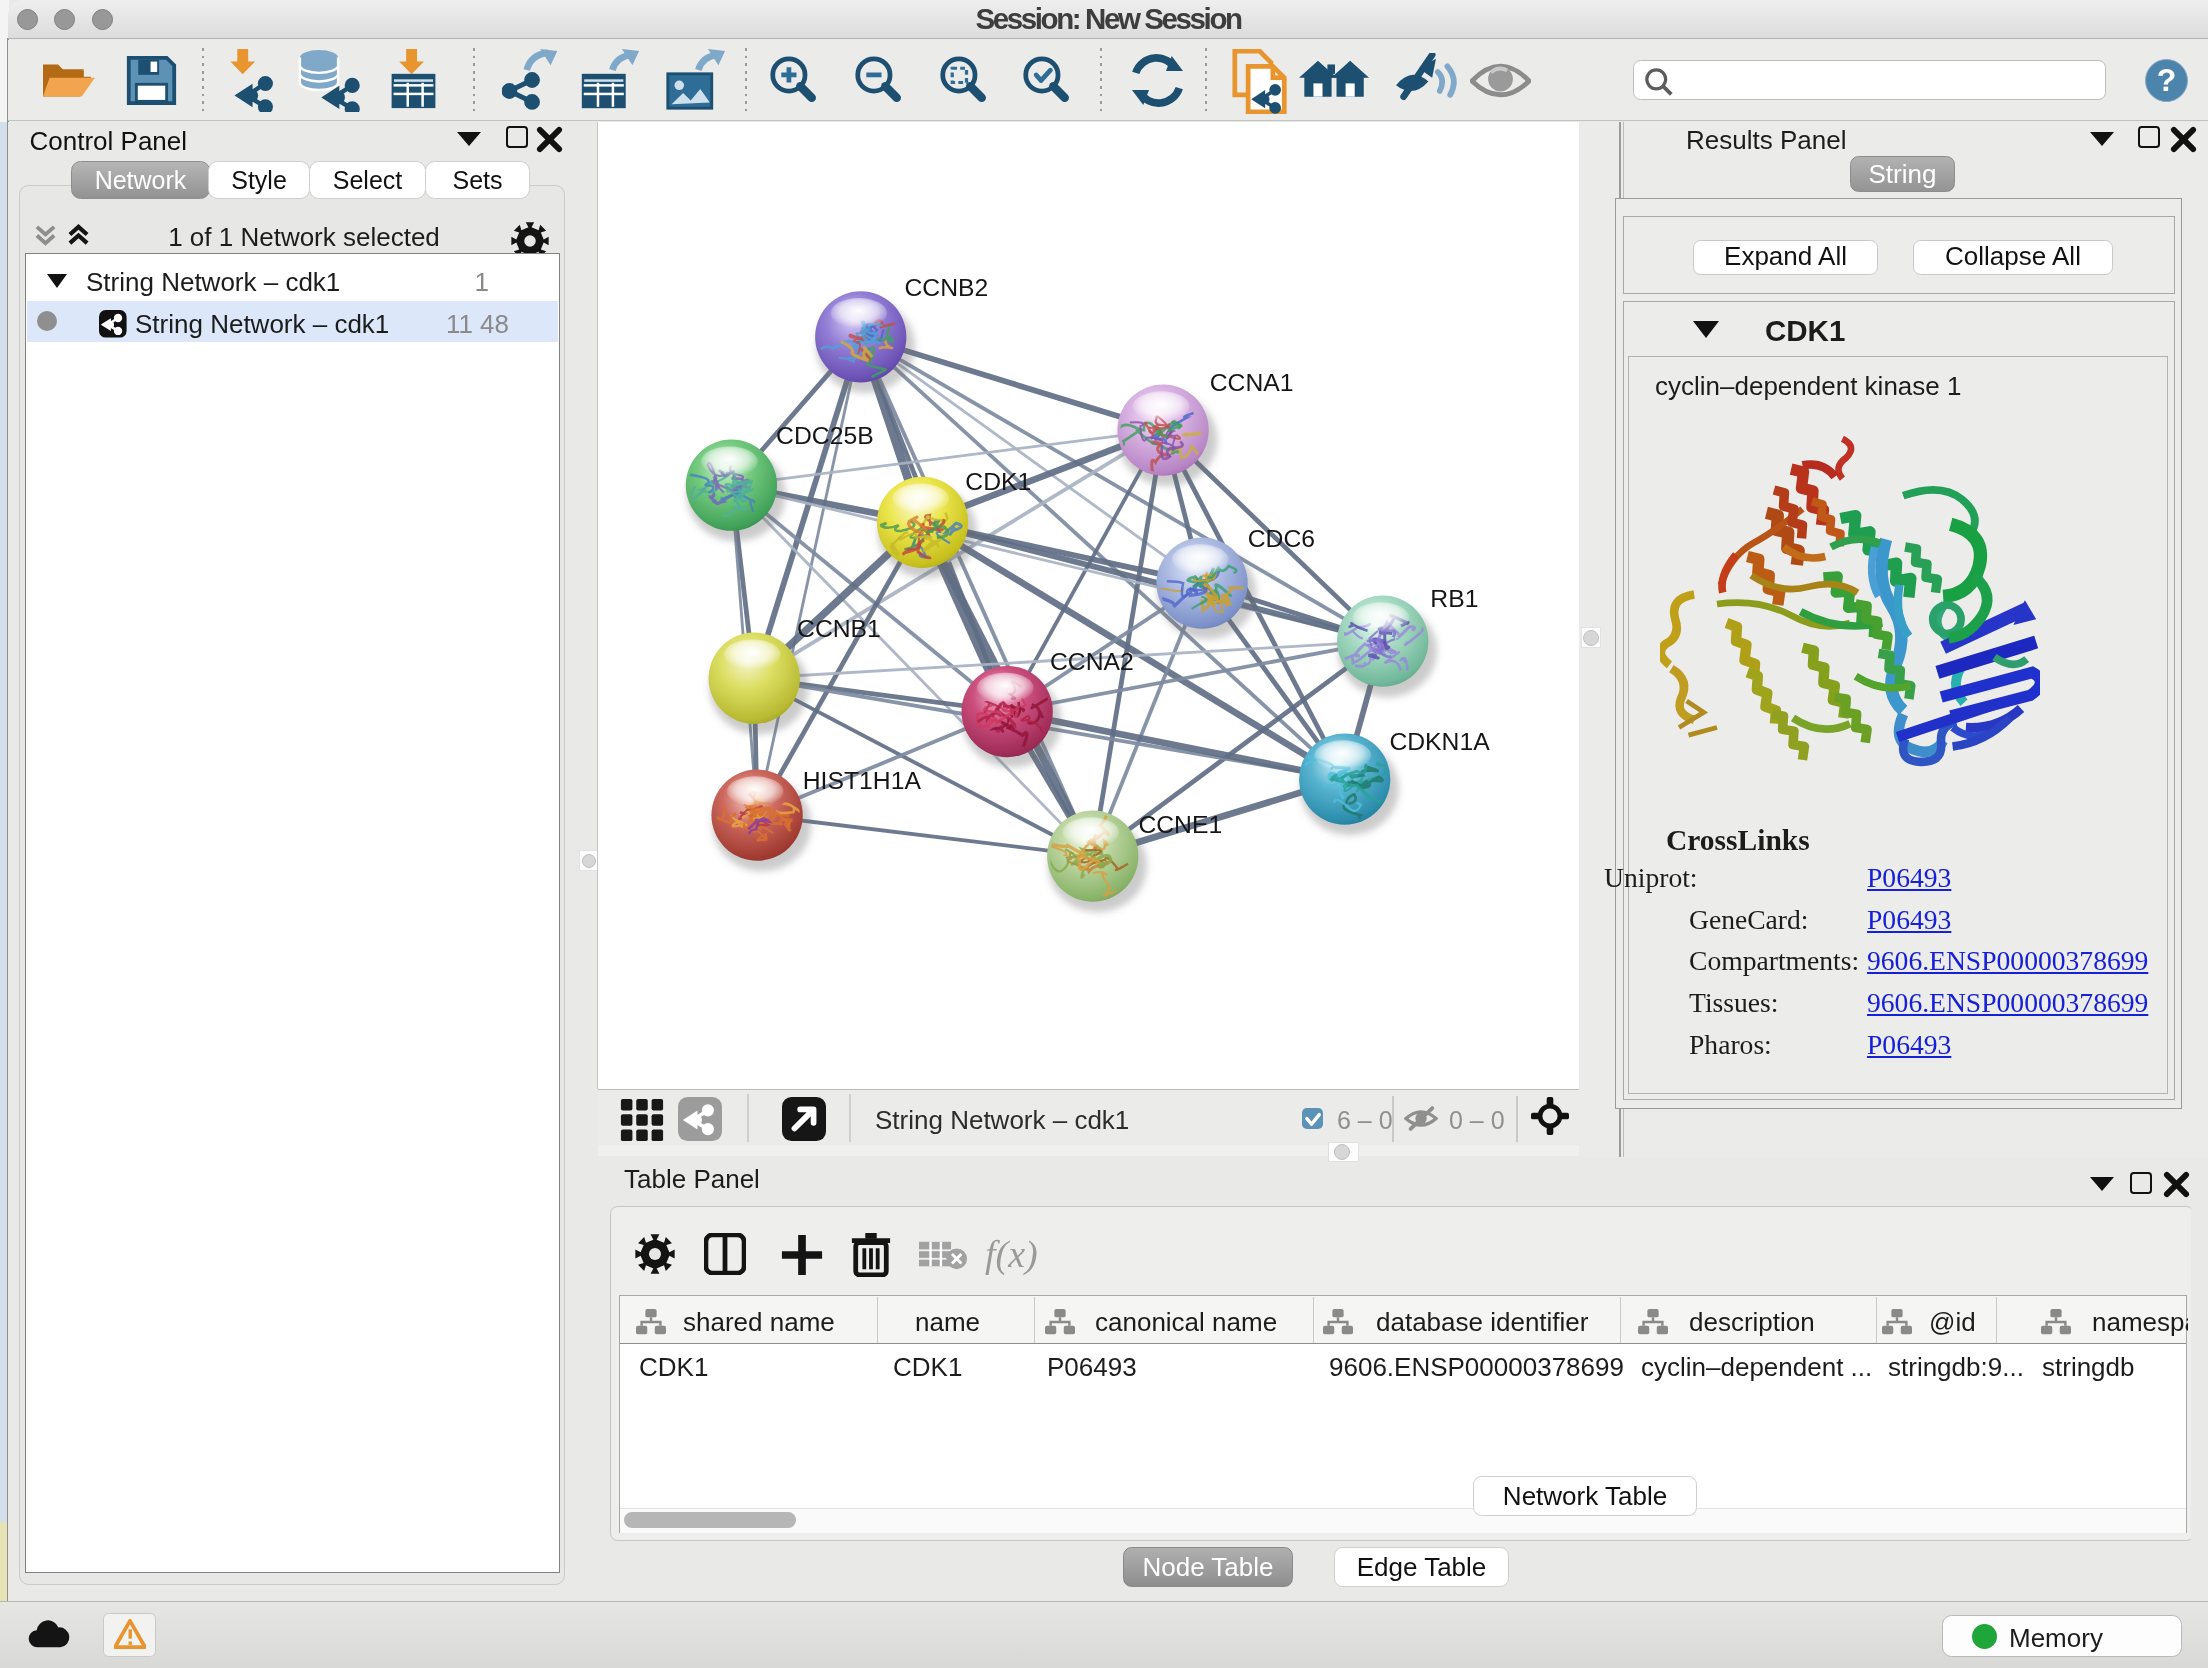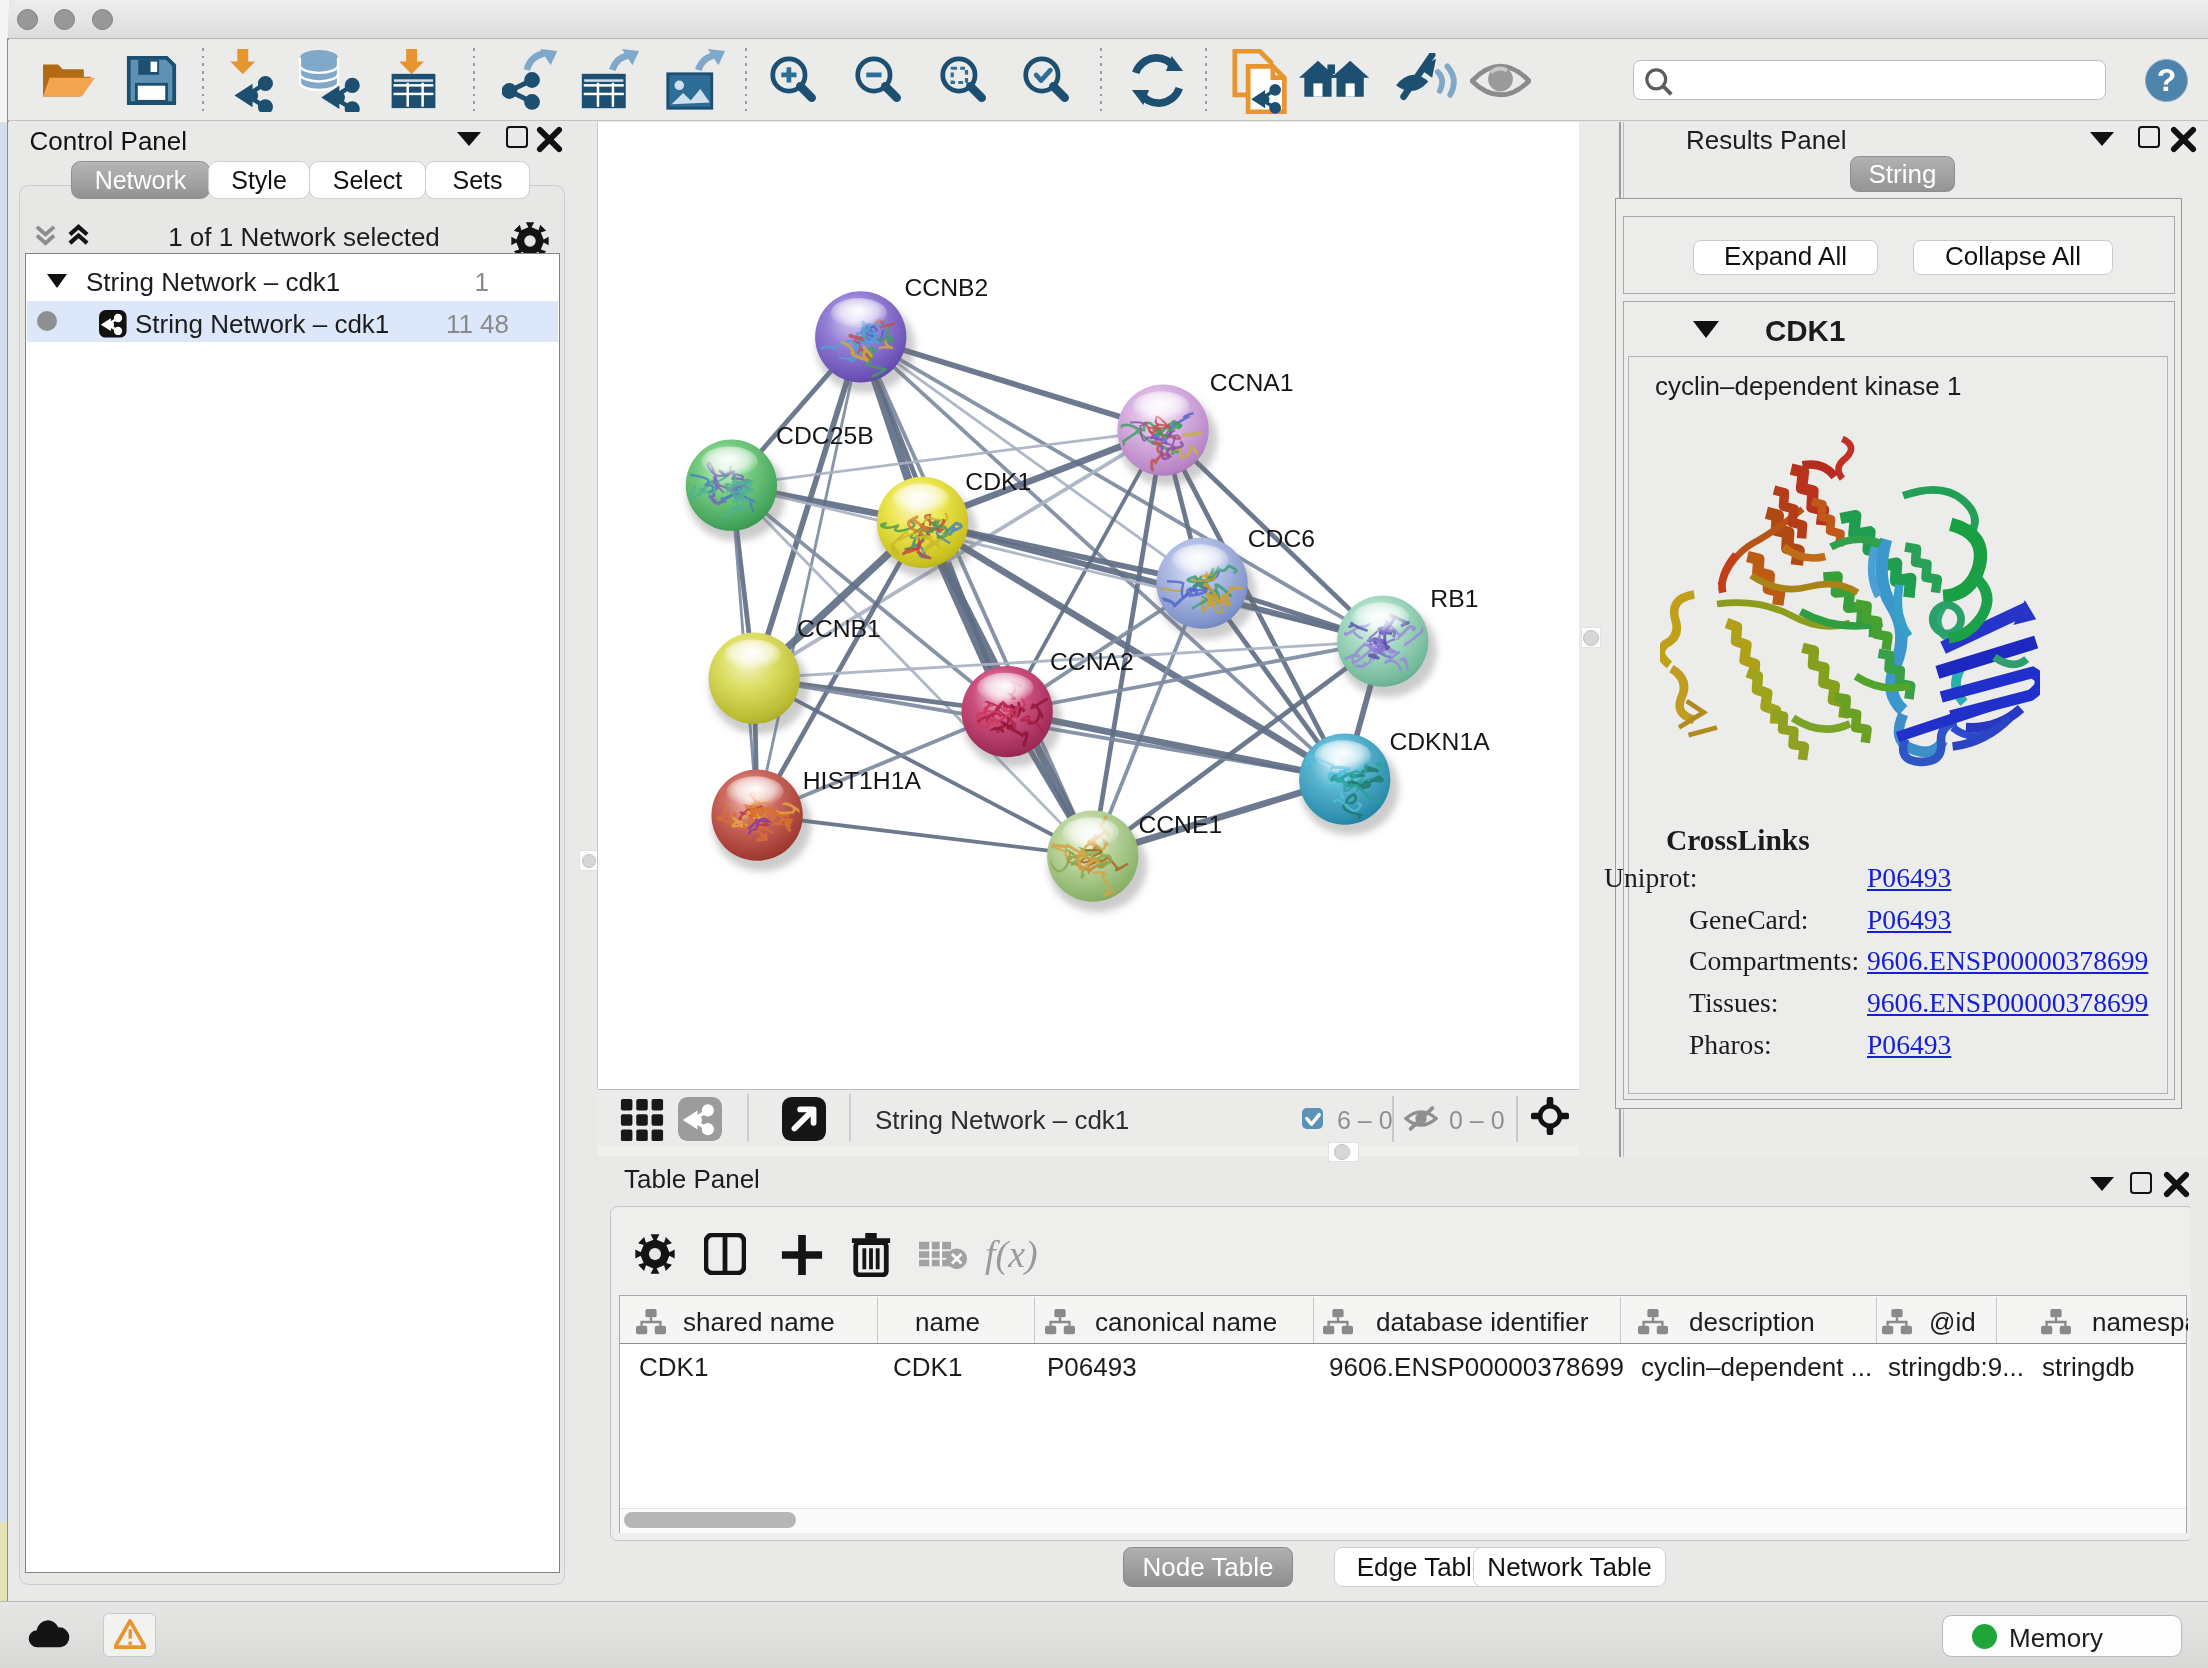--- a/index.html
+++ b/index.html
@@ -11,20 +11,21 @@
 
 <div class="abs" style="left:0;top:0;width:8.6px;height:1668px;background:#f4f4f4;"></div>
 <div class="abs" style="left:0;top:122px;width:8.6px;height:1400px;background:#d3e0eb;"></div>
 <div class="abs" style="left:0;top:1522px;width:8.6px;height:80px;background:#e6e3b4;"></div>
 <div class="abs" style="left:6.7px;top:38px;width:1.9px;height:1630px;background:#8f8f8f;"></div>
 <div class="abs" style="left:7.6px;top:0;width:2201px;height:38px;
  background:linear-gradient(#efefef,#dcdcdc);border-bottom:1.9px solid #b3b3b3;border-top-left-radius:15px;"></div>
 <div class="abs" style="left:17px;top:8.6px;width:21px;height:21px;border-radius:50%;background:#989898;border:1px solid #7e7e7e;box-sizing:border-box;"></div>
 <div class="abs" style="left:54px;top:8.6px;width:21px;height:21px;border-radius:50%;background:#989898;border:1px solid #7e7e7e;box-sizing:border-box;"></div>
 <div class="abs" style="left:92px;top:8.6px;width:21px;height:21px;border-radius:50%;background:#989898;border:1px solid #7e7e7e;box-sizing:border-box;"></div>
+<div class="abs txt" style="left:7.6px;top:1.9px;width:2201px;text-align:center;font-size:29.5px;font-weight:bold;letter-spacing:-2.4px;color:#3d3d3d;">Session: New Session</div>
 <div class="abs" style="left:7.6px;top:40px;width:2201px;height:80px;background:#ebebea;border-bottom:1.9px solid #c2c2c2;"></div>
 <svg class="abs" style="left:40px;top:55px" width="57" height="51" viewBox="0 0 60 54">
       <path d="M3 10 h16 l5 5 h22 v8 h-43 z" fill="#b26a14"></path>
       <path d="M3 44 V12 h14 l5 5 h24 v6 h8 L42 44 z" fill="#b26a14"></path>
       <path d="M10 24 h40 l8 0 L44 44 H3 z" fill="#f2a54e"></path>
     </svg>
 <svg class="abs" style="left:125px;top:54px" width="53" height="53" viewBox="0 0 56 56">
       <path d="M4 4 h40 l8 8 v40 h-48 z" fill="#5d92b4" stroke="#1d4f71" stroke-width="4"></path>
       <rect x="14" y="6" width="22" height="16" fill="#1d4f71"></rect>
       <rect x="27" y="8" width="7" height="11" fill="#fff"></rect>
@@ -871,21 +872,21 @@
 <div class="abs txt" style="left:1329px;top:1352px;font-size:26px;">9606.ENSP00000378699</div>
 <div class="abs txt" style="left:1641px;top:1352px;font-size:26px;">cyclin–dependent ...</div>
 <div class="abs txt" style="left:1888px;top:1352px;font-size:26px;">stringdb:9...</div>
 <div class="abs txt" style="left:2042px;top:1352px;font-size:26px;">stringdb</div>
 <div class="abs" style="left:620px;top:1508px;width:1566px;height:24px;background:#fafafa;border-top:1px solid #e4e4e4;"></div>
 <div class="abs" style="left:624px;top:1512px;width:172px;height:16px;background:#b6b6b6;border-radius:8.6px;"></div>
 <div class="abs" style="left:2188px;top:1295px;width:3.8px;height:238px;background:#eeeeed;"></div>
 <div class="abs" style="left:2191px;top:1207px;width:17px;height:342px;background:#e9e9e8;"></div>
 <div class="abs" style="left:1123px;top:1547px;width:170px;height:40px;background:linear-gradient(#b0b0b0,#8e8e8e);color:#fff;border:1px solid #8a8a8a;border-radius:8.6px;box-sizing:border-box;font-size:26px;text-align:center;line-height:38px;white-space:nowrap;">Node Table</div>
 <div class="abs" style="left:1295px;top:1547px;width:175px;height:40px;background:#fff;color:#111;border:1px solid #cfcfcf;border-radius:8.6px;box-sizing:border-box;font-size:26px;text-align:center;line-height:38px;white-space:nowrap;margin-left:39px;">Edge Table</div>
-<div class="abs" style="left:1473px;top:1547px;width:193px;height:40px;background:#fff;color:#111;border:1px solid #cfcfcf;border-radius:8.6px;box-sizing:border-box;font-size:26px;text-align:center;line-height:38px;white-space:nowrap;">Network Table</div>
+<div class="abs" style="left:1473px;top:1476px;width:224px;height:40px;background:#fff;color:#111;border:1px solid #cfcfcf;border-radius:8.6px;box-sizing:border-box;font-size:26px;text-align:center;line-height:38px;white-space:nowrap;">Network Table</div>
 <div class="abs" style="left:0;top:1601px;width:2208px;height:68px;background:linear-gradient(#e6e6e5,#d8d8d7);border-top:1.9px solid #b7b7b7;box-sizing:border-box;"></div>
 <svg class="abs" style="left:27px;top:1617px" width="44" height="34" viewBox="0 0 46 36">
       <path d="M11 32 a9 9 0 0 1 -1 -18 a12 12 0 0 1 23 -3 a10 10 0 0 1 2 21 z" fill="#141414"></path>
     </svg>
 <div class="abs" style="left:103px;top:1613px;width:53px;height:44px;background:#f2f2f1;border:1.9px solid #c9c9c9;border-radius:5.7px;box-sizing:border-box;"></div>
 <svg class="abs" style="left:114px;top:1619px" width="32" height="30" viewBox="0 0 34 32">
       <path d="M17 2 L33 30 H1 z" fill="none" stroke="#e8952f" stroke-width="4" stroke-linejoin="round"></path>
       <rect x="15.4" y="11" width="3.6" height="10" fill="#e8952f"></rect>
       <rect x="15.4" y="24" width="3.6" height="3.6" fill="#e8952f"></rect>
     </svg>

